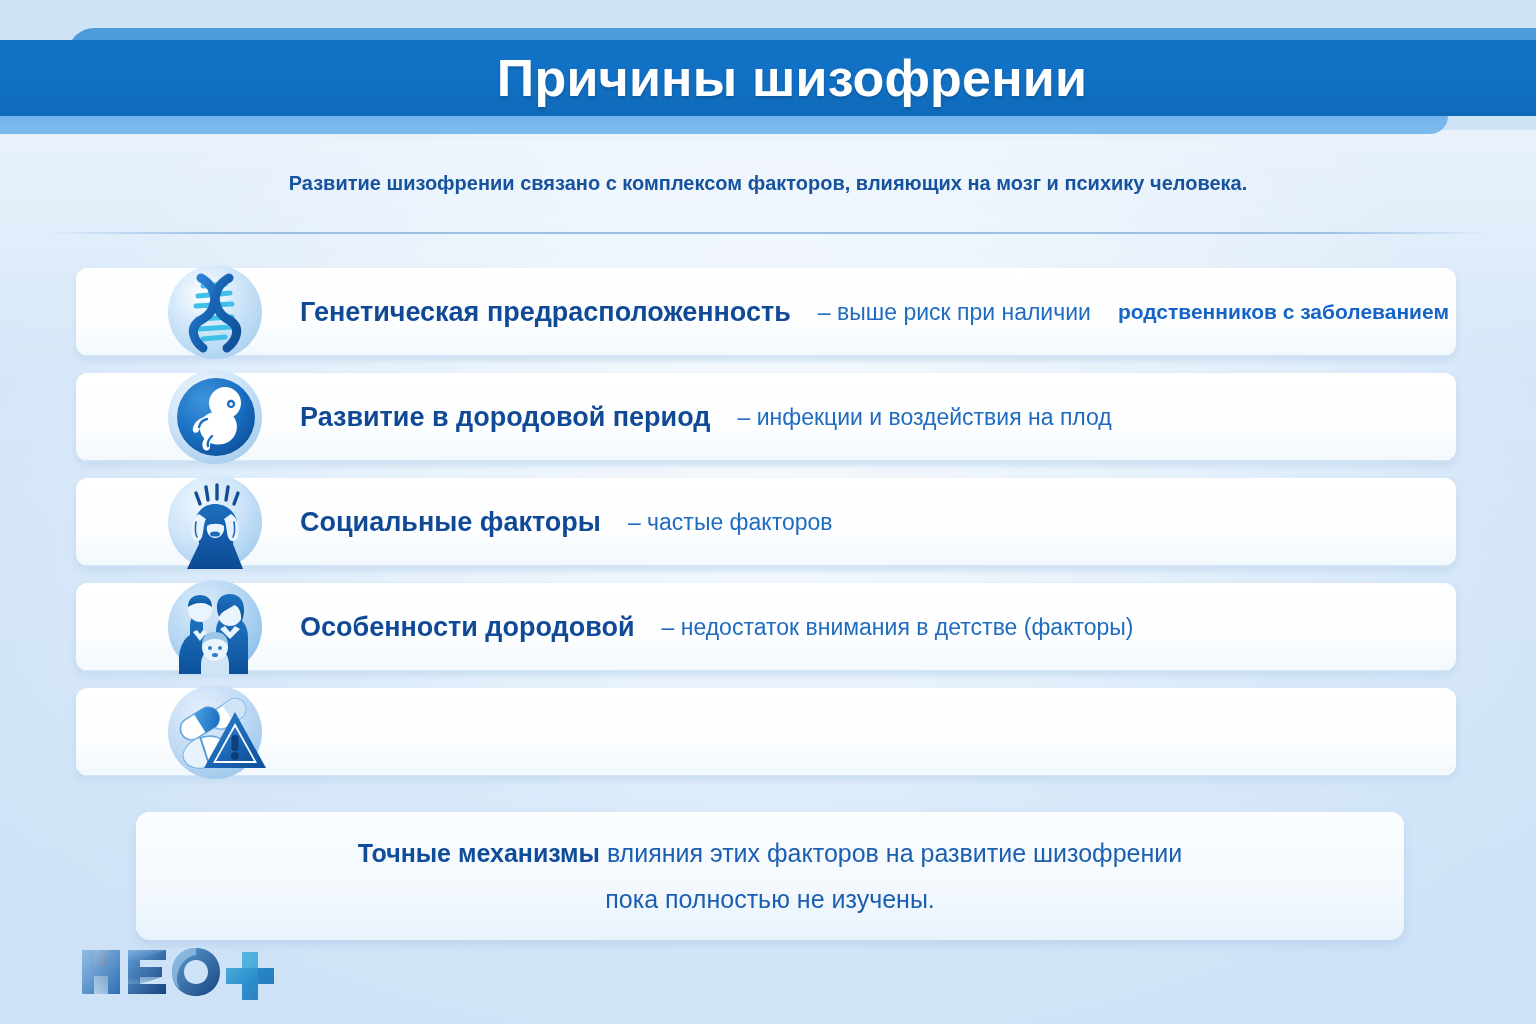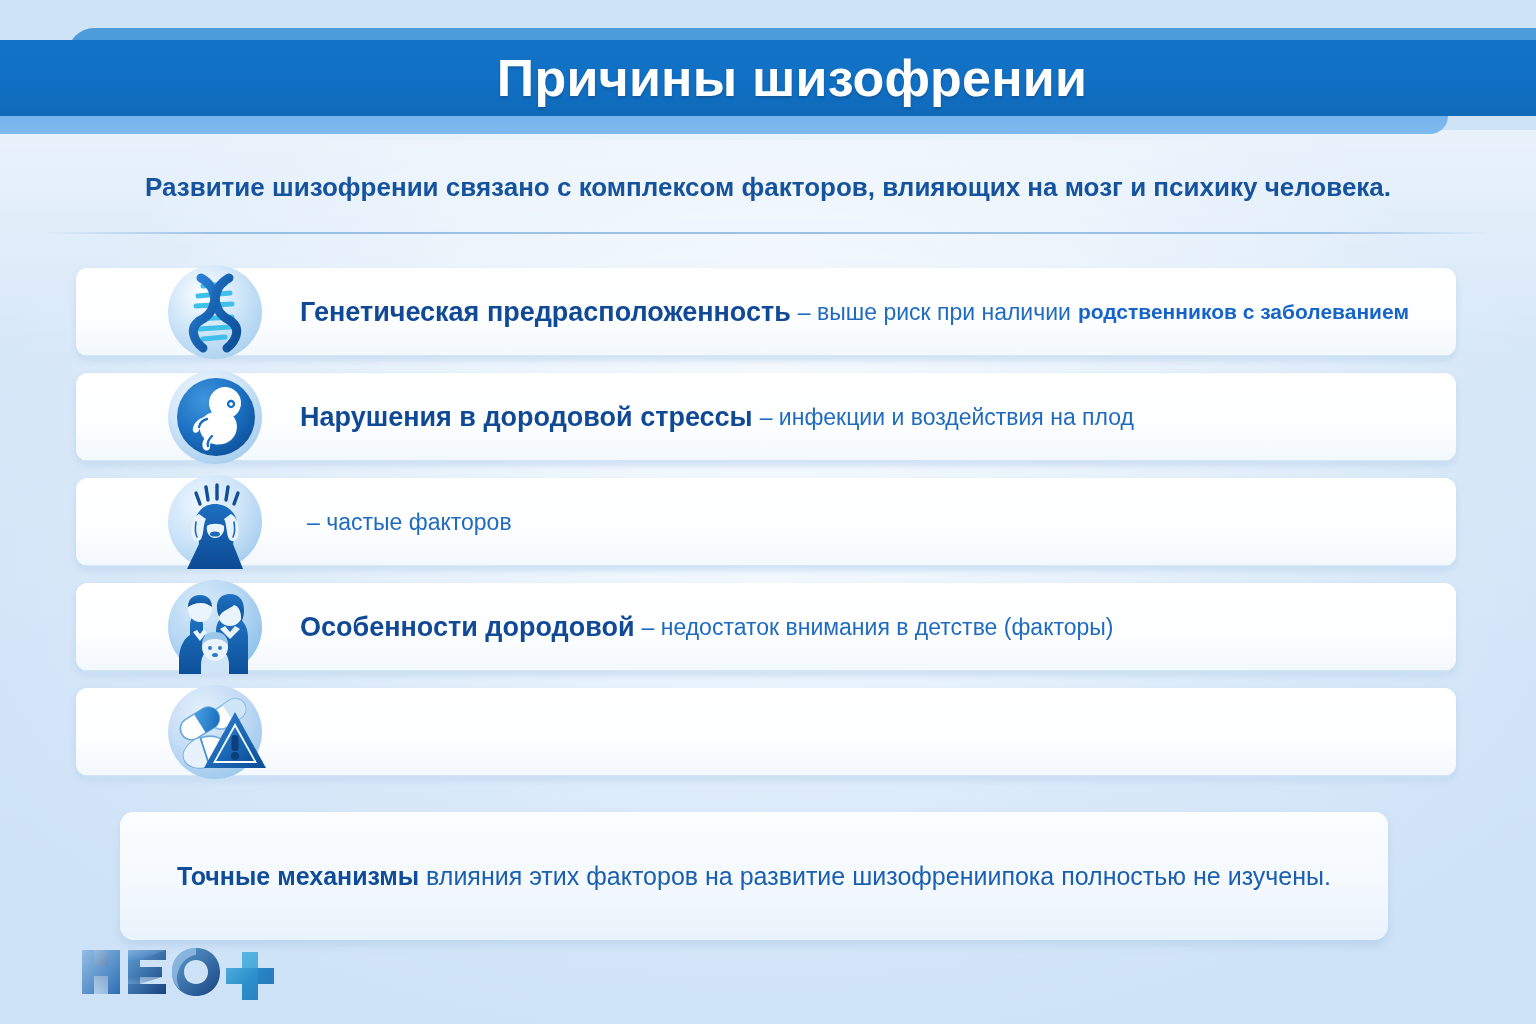--- a/index.html
+++ b/index.html
@@ -80,21 +80,21 @@
     margin-left: 24px;
   }
 
   
   .subtitle {
     position: absolute;
     left: 0; top: 172px;
     width: 1536px;
     text-align: center;
     color: #16539e;
-    font-size: 26px;
+    font-size: 20px;
     font-weight: bold;
     white-space: nowrap;
   }
   .divider {
     position: absolute;
     left: 44px; top: 232px;
     width: 1448px; height: 2px;
     background: linear-gradient(to right, rgba(150,190,228,0.0) 0%, rgba(140,183,225,0.85) 12%, rgba(140,183,225,0.85) 88%, rgba(150,190,228,0.0) 100%);
   }
 
@@ -132,20 +132,21 @@
     width: 104px; height: 104px;
     border-radius: 50%;
   }
   .row-text {
     position: absolute;
     left: 300px; top: 0;
     height: 88px;
     display: flex;
     align-items: center;
     white-space: nowrap;
+    gap: 20px;
   }
   .t-bold {
     color: #104a96;
     font-size: 27px;
     font-weight: bold;
   }
   .t-reg {
     color: #1f6bbf;
     font-size: 23px;
     font-weight: normal;
@@ -154,27 +155,27 @@
   }
   .t-semi {
     color: #1565c8;
     font-size: 21px;
     font-weight: bold;
   }
 
   
   .callout {
     position: absolute;
-    left: 120px; top: 812px;
+    left: 136px; top: 812px;
     width: 1268px; height: 128px;
     border-radius: 14px;
     background: linear-gradient(to bottom, #fbfdff 0%, #f4f9fe 55%, #e9f3fc 100%);
     box-shadow: 0 5px 9px rgba(120,160,200,0.22), 0 1px 0 rgba(255,255,255,0.95) inset;
     display: flex;
-    flex-direction: row;
+    flex-direction: column;
     align-items: center;
     justify-content: center;
   }
   .callout-line {
     color: #1a5fb0;
     font-size: 25px;
     line-height: 46px;
     white-space: nowrap;
   }
   .callout-strong { color: #0f4d9b; font-weight: bold; }
@@ -269,21 +270,21 @@
             <path d="M47 68 C41 72, 38 78, 40 83 C42 87, 47 86, 47 82 C47 78, 48 74, 51 72 Z"></path>
           </g>
           <g fill="none" stroke="#1a6fc2" stroke-width="2.4" stroke-linecap="round">
             <path d="M44 54 C40 55, 37 58, 36 62"></path>
             <path d="M49 71 C46 74, 44 78, 45 81"></path>
             <path d="M68 36 a3 3 0 1 0 0.1 0"></path>
           </g>
         </svg>
       </div>
       <div class="row-text">
-        <span class="t-bold">Нарушения в дородовой стрессы</span>
+        <span class="t-bold">Развитие в дородовой период</span>
         <span class="t-reg">– инфекции и воздействия на плод</span>
       </div>
     </div>
 
     <div class="row">
       <div class="row-card"></div>
       <div class="row-icon">
         <svg width="104" height="104" viewBox="0 0 104 104">
           <defs>
             <radialGradient id="gcircC" cx="36%" cy="30%" r="78%">
@@ -309,20 +310,21 @@
           <ellipse cx="52" cy="64" rx="5" ry="2.6" fill="#1a6ab8"></ellipse>
           <path d="M36 44 C30 47, 27 56, 29 66 C30 71, 35 73, 38 69 C41 64, 40 54, 43 49 Z" fill="#e8f3fd"></path>
           <path d="M68 44 C74 47, 77 56, 75 66 C74 71, 69 73, 66 69 C63 64, 64 54, 61 49 Z" fill="#e8f3fd"></path>
           <g stroke="#1a6ab8" stroke-width="1.6" fill="none" stroke-linecap="round">
             <path d="M33 52 C32 58, 32 63, 34 67"></path>
             <path d="M71 52 C72 58, 72 63, 70 67"></path>
           </g>
         </svg>
       </div>
       <div class="row-text">
+        <span class="t-bold">Социальные факторы</span>
         <span class="t-reg">– частые факторов</span>
       </div>
     </div>
 
     <div class="row">
       <div class="row-card"></div>
       <div class="row-icon">
         <svg width="104" height="104" viewBox="0 0 104 104">
           <defs>
             <radialGradient id="gcircD" cx="36%" cy="28%" r="78%">

